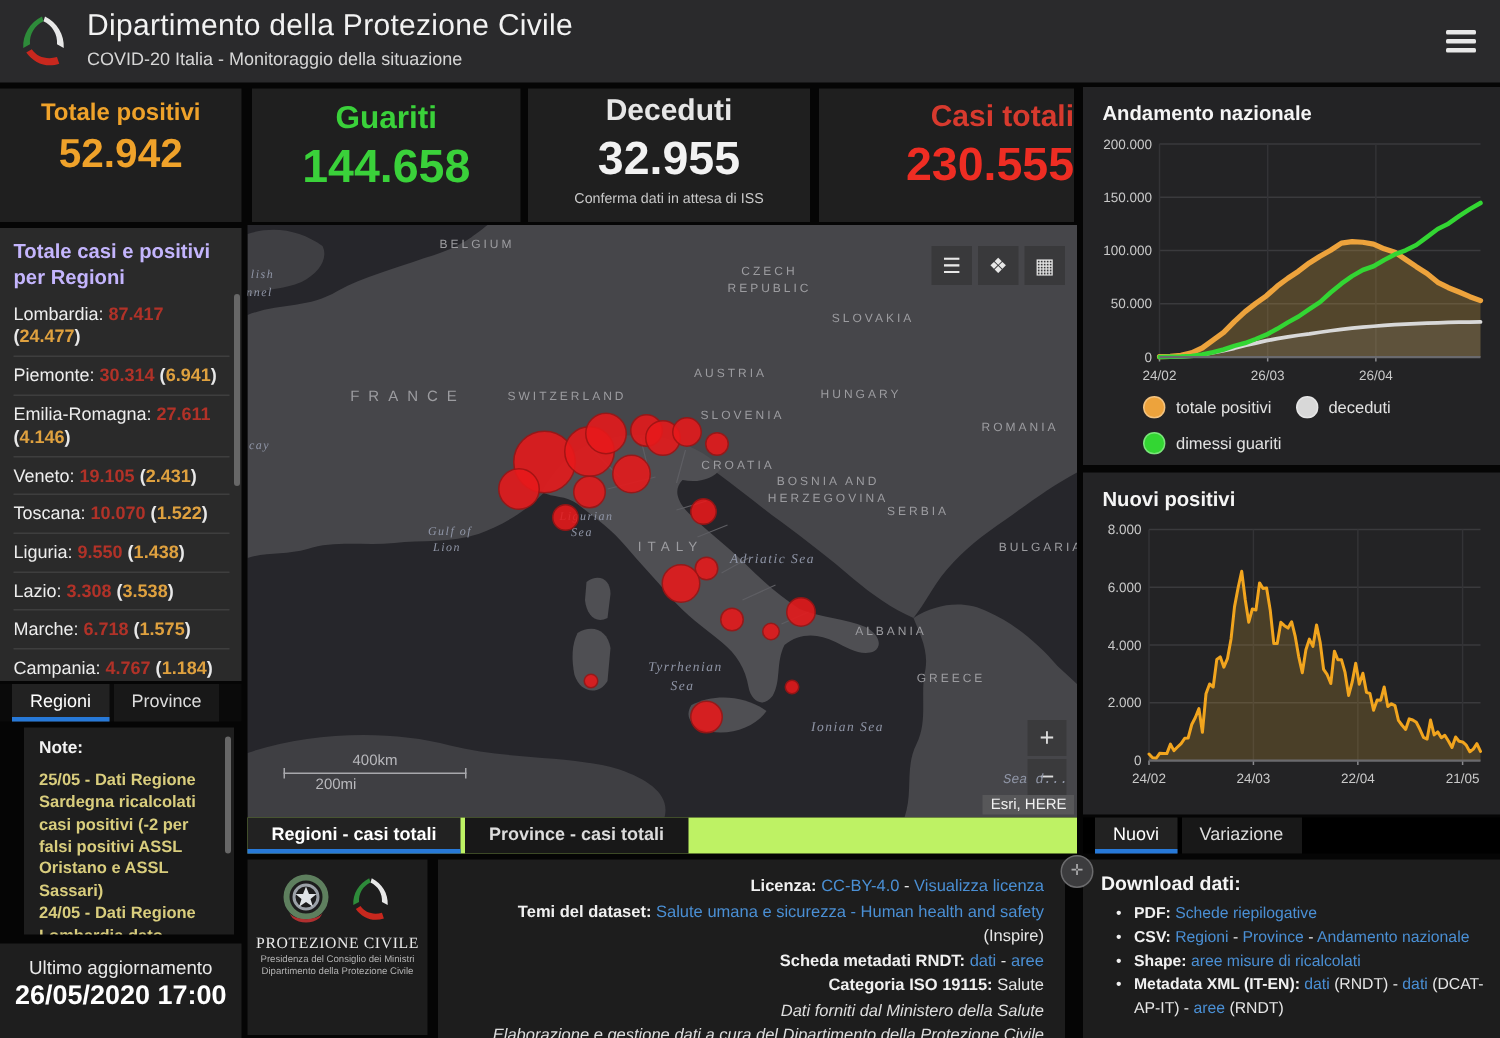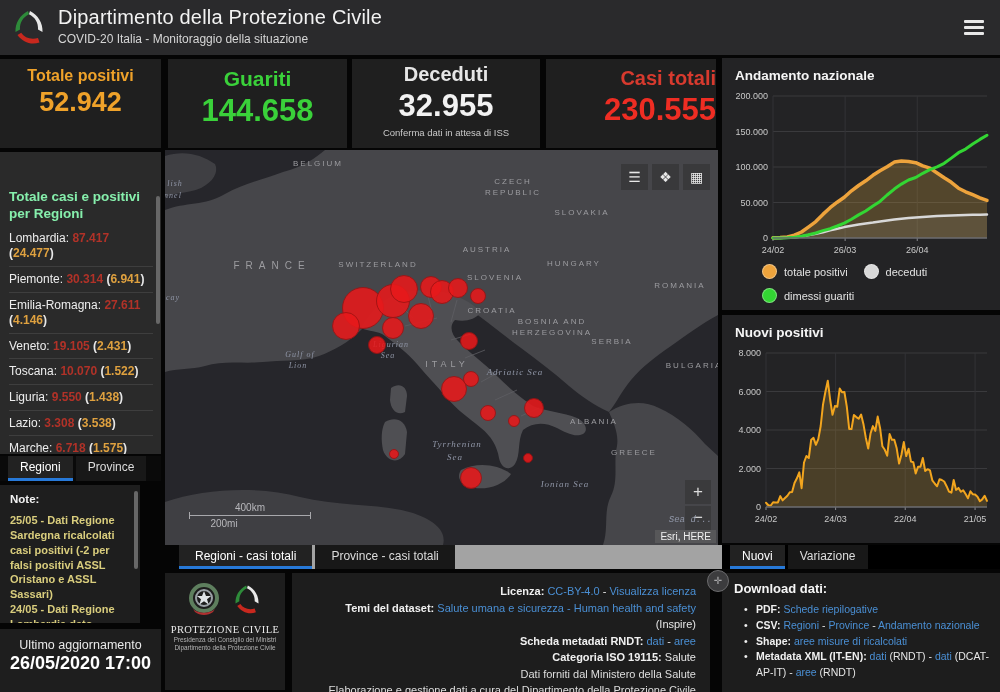--- a/index.html
+++ b/index.html
@@ -22,31 +22,31 @@
   #stat1{left:168px;width:179px;}  #stat1 .lb{font-size:21px;} #stat1 .vl{font-size:31px;}
   #stat2{left:352px;width:188px;padding-top:4px;} #stat2 .lb{font-size:20px;color:#e6e6e6;} #stat2 .vl{font-size:31px;color:#f2f2f2;}
   #stat2 .nt{font-size:9.5px;color:#c9c9c9;margin-top:3px;}
   #stat3{left:546px;width:170px;text-align:right;} #stat3 .lb{font-size:20px;}  #stat3 .vl{font-size:31px;}
   #stat0 .lb,#stat0 .vl{color:#efa22a;}
   #stat1 .lb,#stat1 .vl{color:#3ad13a;}
   #stat3 .lb{color:#d73a2e;} #stat3 .vl{color:#ee2d23;}
 
   
   #regioni-panel{left:0;top:152px;width:161px;height:302px;background:#2a2a2a;padding:8px 8px 0 9px;overflow:hidden;}
-  #regioni-title{color:#86efac;font-size:13.5px;font-weight:700;line-height:1.25;margin-bottom:3px;margin-top:29px;}
+  #regioni-title{color:#c4b5fd;font-size:13.5px;font-weight:700;line-height:1.25;margin-bottom:3px;}
   .rrow{padding:5px 0 4px;border-bottom:1px solid #3e3e3e;font-size:12px;line-height:1.3;color:#ededed;}
   .rn{color:#ededed;}
   .rv{color:#b13228;font-weight:700;}
   .rpw{color:#e8e8e8;font-weight:700;}
   .rp{color:#dfa13f;font-weight:700;}
   .vscroll{position:absolute;width:4px;background:#676767;border-radius:2px;cursor:pointer;}
   #side-tabs{left:0;top:456px;width:161px;height:25px;background:#0a0a0a;display:flex;align-items:stretch;padding-left:8px;}
   .tab{font-size:12px;color:#dcdcdc;background:#181818;padding:4px 12px 2px;margin-right:3px;cursor:pointer;border-bottom:3px solid transparent;white-space:nowrap;}
   .tab.active{background:#222;color:#fff;border-bottom:3px solid #2779d8;}
-  #note-panel{left:0;top:485px;width:140px;height:138px;background:#1e1e1e;padding:8px 10px;overflow:hidden;}
+  #note-panel{left:16px;top:485px;width:140px;height:138px;background:#1e1e1e;padding:8px 10px;overflow:hidden;}
   #note-title{color:#f2f2f2;font-size:11.5px;font-weight:700;margin-bottom:8px;}
   .note-line{color:#d9cd7d;font-size:11px;font-weight:600;line-height:1.35;}
   #update-panel{left:0;top:629px;width:161px;height:63px;background:#1e1e1e;text-align:center;padding-top:9px;}
   #update-label{color:#e9e9e9;font-size:12.5px;}
   #update-value{color:#fff;font-size:18px;font-weight:700;margin-top:1px;}
 
   
   #map{left:165px;top:150px;width:553px;height:395px;background:#26262b;overflow:hidden;cursor:grab;}
   #map svg.land{position:absolute;left:0;top:0;}
   .mlabel{position:absolute;transform:translate(-50%,-50%);white-space:nowrap;pointer-events:none;}
@@ -58,21 +58,21 @@
   #map-zoom{position:absolute;right:7px;top:330px;width:26px;}
   .zbtn{width:26px;height:24px;background:#3a3a3c;color:#ddd;font-size:17px;line-height:24px;text-align:center;margin-bottom:2px;cursor:pointer;}
   #scalebar{position:absolute;left:24px;top:352px;width:122px;}
   #scale-km{color:#b8b8bc;font-size:10px;text-align:center;}
   #scale-line{height:1px;background:#a8a8ac;position:relative;margin:2px 0;}
   #scale-line:before,#scale-line:after{content:"";position:absolute;top:-3px;width:1px;height:7px;background:#a8a8ac;}
   #scale-line:before{left:0;} #scale-line:after{right:0;}
   #scale-mi{color:#b8b8bc;font-size:10px;text-align:center;width:70px;}
   #attrib{position:absolute;right:2px;bottom:2px;background:rgba(90,90,92,.85);color:#f0f0f0;font-size:10px;padding:1px 5px;}
   #attrib-note{position:absolute;right:6px;bottom:20px;color:#8f95a6;font-size:9px;font-style:italic;font-family:Liberation Mono, monospace;}
-  #map-tabs{left:179px;top:545px;width:553px;height:24px;background:#a3a3a3;display:flex;}
+  #map-tabs{left:165px;top:545px;width:553px;height:24px;background:#bef264;display:flex;font-weight:bold;}
   #map-tabs .tab{padding:4px 16px 2px;}
 
   
   #nat-panel{left:722px;top:58px;width:278px;height:252px;background:#232325;}
   #new-panel{left:722px;top:315px;width:278px;height:228px;background:#232325;}
   .ptitle{color:#f5f5f5;font-size:13.5px;font-weight:700;padding:10px 0 0 13px;}
   .chart{position:absolute;left:9px;top:30px;}
   #legend{position:absolute;left:40px;top:206px;width:225px;display:flex;flex-wrap:wrap;}
   .litem{display:flex;align-items:center;margin:0 16px 9px 0;}
   .ldot{width:13px;height:13px;border-radius:50%;margin-right:7px;border:1px solid rgba(255,255,255,.35);}
@@ -82,21 +82,21 @@
   
   #logo-panel{left:165px;top:573px;width:120px;height:117px;background:#1d1d1d;text-align:center;padding-top:8px;}
   #logo-row{display:flex;justify-content:center;gap:8px;}
   #logo-title{color:#e9e9e9;font-family:"Liberation Serif",serif;font-size:10.5px;letter-spacing:.4px;margin-top:5px;}
   .logo-sub{color:#b3b3b3;font-size:6.4px;margin-top:1px;}
   #license-panel{left:292px;top:573px;width:418px;height:136px;background:#1d1d1d;padding:10px 14px;text-align:right;}
   .lic-line{font-size:11px;line-height:1.5;color:#e6e6e6;}
   .sg-b{font-weight:700;color:#f0f0f0;}
   .sg-p{color:#e6e6e6;}
   .sg-l{color:#4a8fd4;cursor:pointer;}
-  .sg-i{color:#dedede;}
+  .sg-i{font-style:italic;color:#dedede;}
   #dl-panel{left:722px;top:573px;width:278px;height:119px;background:#1d1d1d;padding:8px 10px 0 12px;}
   #dl-title{color:#f5f5f5;font-size:13px;font-weight:700;margin-bottom:6px;}
   .dl-item{font-size:10.5px;line-height:1.5;color:#e6e6e6;padding-left:22px;position:relative;}
   .dl-item:before{content:"•";position:absolute;left:10px;color:#f0f0f0;}
   #widget-btn{position:absolute;left:707px;top:570px;width:20px;height:20px;border-radius:50%;background:#3c3c3e;border:1px solid #6b6b6d;color:#a9a9ab;font-size:10px;line-height:19px;text-align:center;cursor:pointer;z-index:5;}
 </style>
 </head>
 <body>
 
 <div id="app">

